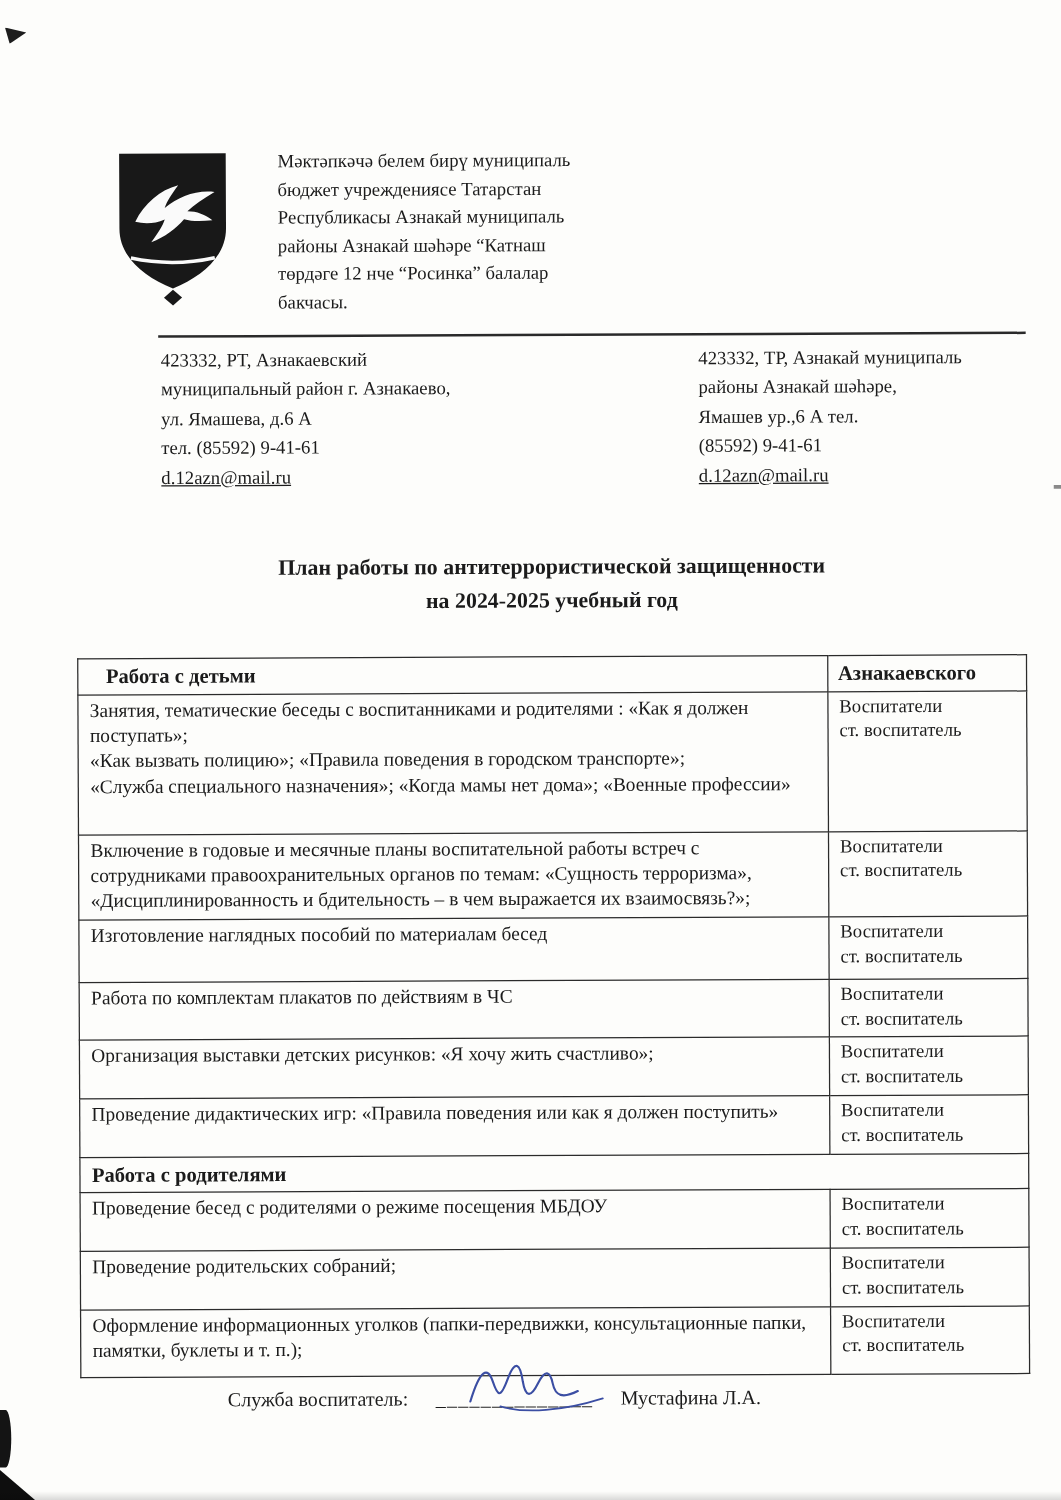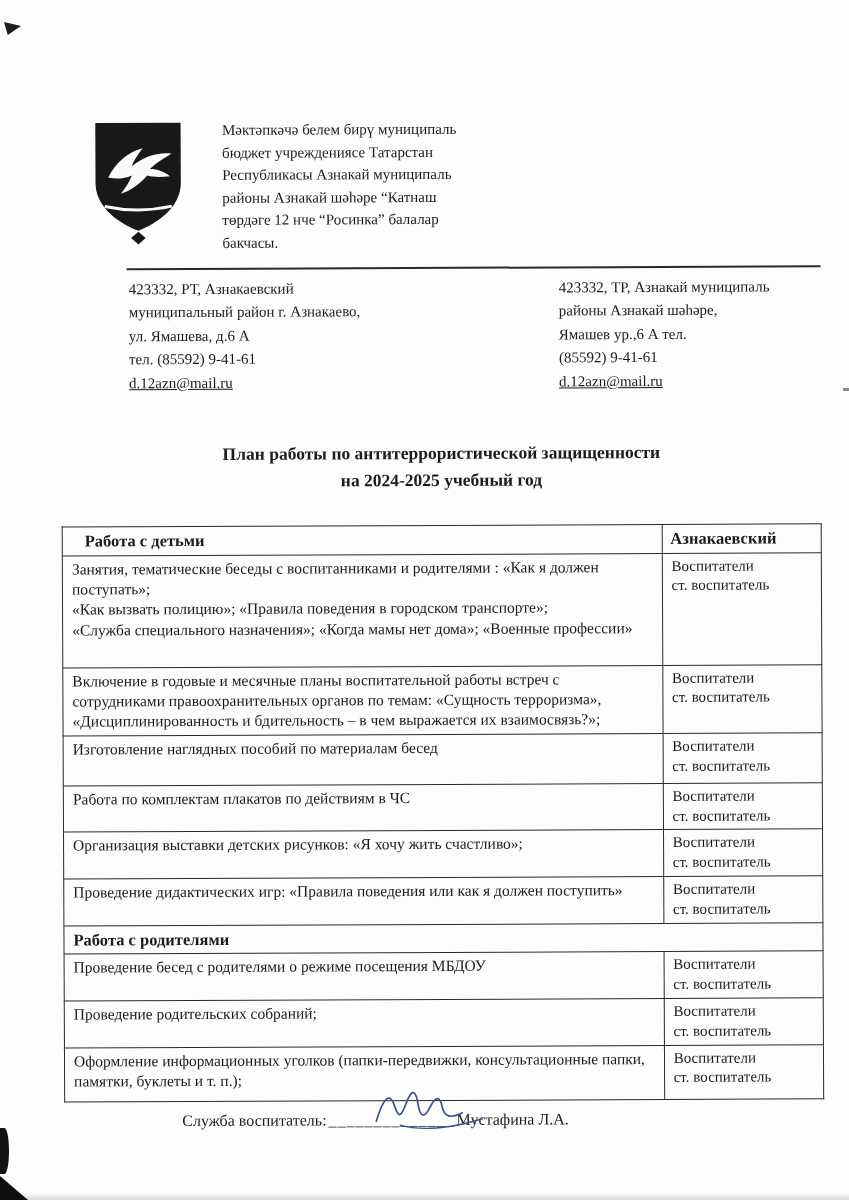--- a/index.html
+++ b/index.html
@@ -62,21 +62,21 @@
   tr.r6 td { height: 42px; }
   tr.r7 td { height: 40px; }
   tr.r8 td { height: 40px; }
   tr.r9 td { height: 54px; }
 
   .signature-row {
     position: relative;
     margin: 10px 0 0 118px;
     font-size: 16px;
   }
-  .sig-line { margin: 0 2px; letter-spacing: 1px; }
+  .sig-line { margin: 0 22px; letter-spacing: 1px; }
   .sig-ink { position: absolute; left: 188px; top: -26px; pointer-events: none; }
 
   
   .art { position: absolute; }
   .art-tl { left: 4px; top: 22px; width: 17px; height: 13px; background: #1d1d1d;
             clip-path: polygon(0 0, 100% 30%, 22% 100%); }
   .art-bl1 { left: 0; top: 1128px; width: 9px; height: 46px; background: #141414;
              border-radius: 0 70% 70% 0; }
   .art-bl2 { left: 0; top: 1176px; width: 28px; height: 24px; background: #0e0e0e;
              clip-path: polygon(0 0, 100% 100%, 0 100%); }
@@ -137,21 +137,21 @@
   </div>
 
   <table class="plan">
     <colgroup>
         <col class="c1">
         <col class="c2">
       </colgroup>
     <tbody>
       <tr class="hdr">
         <td class="h1">Работа с детьми</td>
-        <td class="h2">Азнакаевский</td>
+        <td class="h2">Азнакаевского</td>
       </tr>
       <tr class="r1">
         <td class="act">Занятия, тематические беседы с воспитанниками и  родителями : «Как я должен поступать»;
 «Как вызвать полицию»; «Правила поведения в городском транспорте»;
 «Служба специального назначения»; «Когда мамы нет дома»; «Военные профессии»</td>
         <td class="resp">Воспитатели
 ст. воспитатель</td>
       </tr>
       <tr class="r2">
         <td class="act">Включение в годовые и месячные планы воспитательной работы встреч с сотрудниками правоохранительных органов по темам: «Сущность терроризма», «Дисциплинированность и бдительность – в чем выражается их взаимосвязь?»;</td>

